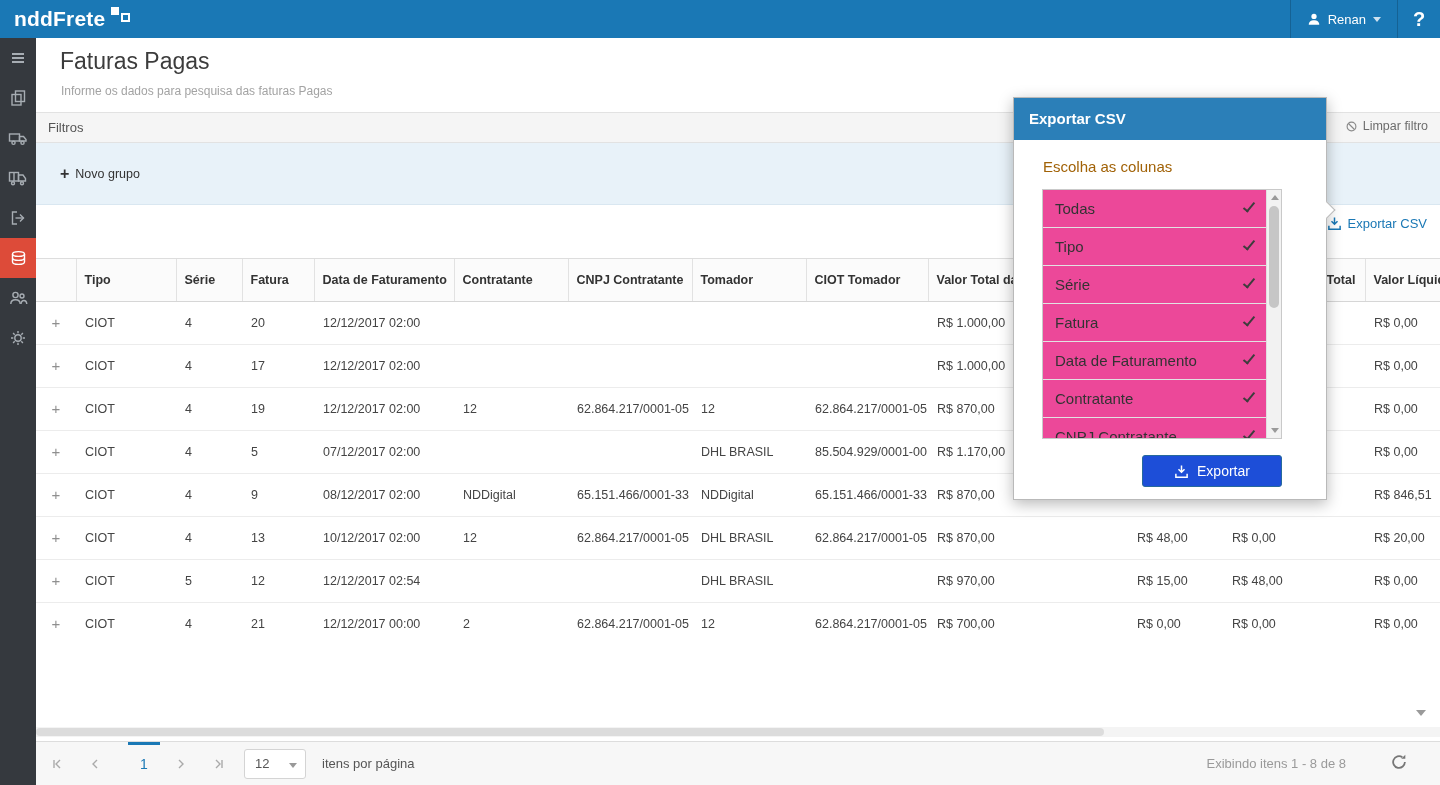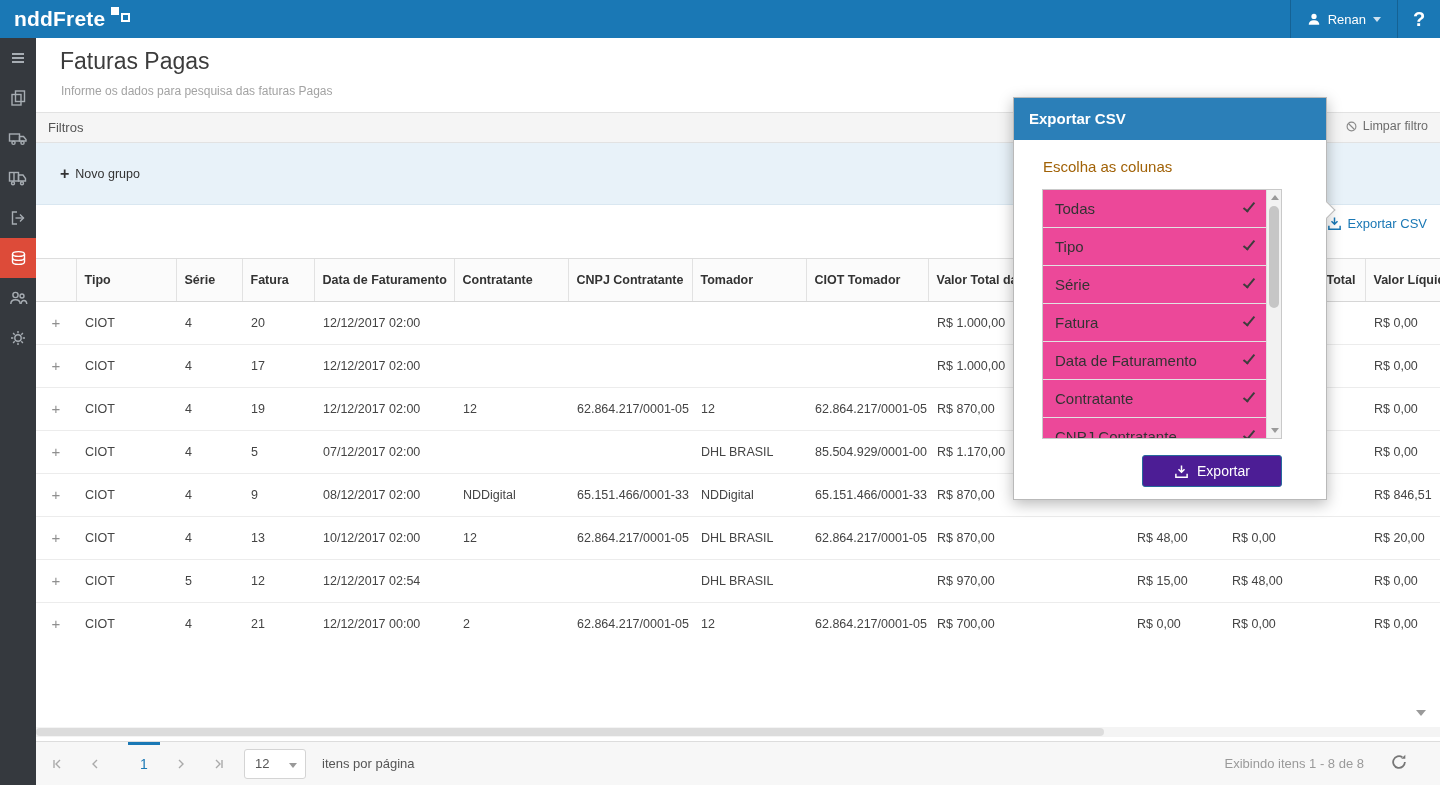--- a/index.html
+++ b/index.html
@@ -63,21 +63,21 @@
   .pager { position:absolute; left:0; bottom:0; width:1404px; height:44px; background:#f7f7f7; border-top:1px solid #ddd; }
   .pager-btn { position:absolute; top:12px; width:22px; height:20px; display:flex; align-items:center; justify-content:center; cursor:pointer; }
   .page-current { position:absolute; left:92px; top:0; width:32px; height:44px; line-height:44px; text-align:center;
                   color:#1a78b5; font-size:14px; cursor:pointer; }
   .page-current-bar { position:absolute; left:92px; top:0; width:32px; height:3px; background:#1a78b5; }
   .page-size { position:absolute; left:208px; top:7px; width:62px; height:30px; background:#fff; border:1px solid #d4d4d4;
                border-radius:3px; font-size:13px; color:#555; line-height:28px; padding-left:10px; cursor:pointer; }
   .page-size .caret { position:absolute; right:8px; top:13px; width:0; height:0;
                       border-left:4px solid transparent; border-right:4px solid transparent; border-top:5px solid #999; }
   .per-page-label { position:absolute; left:286px; top:14px; font-size:13px; color:#555; }
-  .pager-status { position:absolute; right:76px; top:14px; font-size:13px; color:#9a9a9a; }
+  .pager-status { position:absolute; right:94px; top:14px; font-size:13px; color:#9a9a9a; }
   .refresh-btn { position:absolute; right:28px; top:11px; width:22px; height:22px; cursor:pointer; }
 
   
   .modal { position:absolute; left:1013px; top:97px; width:314px; z-index:100; background:#fff;
            border:1px solid #b9b9b9; box-shadow:0 4px 14px rgba(0,0,0,.28); }
   .modal-arrow { position:absolute; right:-7px; top:106px; width:12px; height:12px; background:#fff;
                  border-top:1px solid #b9b9b9; border-right:1px solid #b9b9b9; transform:rotate(45deg); }
   .modal-header { height:42px; background:#2b7fb8; color:#fff; font-size:15px; font-weight:bold;
                   line-height:42px; padding:0 15px; }
   .modal-body { padding:10px 28px 12px 28px; }
@@ -88,21 +88,21 @@
   .opt { position:relative; height:38px; display:flex; align-items:center; padding:0 12px;
          background:#ec4899; border-bottom:1px solid #e2e2e2; font-size:15px; color:#333; cursor:pointer; }
   .check { position:absolute; right:14px; top:10px; width:6px; height:12px;
            border-right:2px solid #3d3d3d; border-bottom:2px solid #3d3d3d; transform:rotate(40deg); }
   .fake-scroll { position:absolute; right:0; top:0; bottom:0; width:15px; background:#f2f2f2; border-left:1px solid #e0e0e0; }
   .fs-up, .fs-down { position:absolute; left:4px; width:0; height:0; border-left:4px solid transparent; border-right:4px solid transparent; cursor:pointer; }
   .fs-up { top:5px; border-bottom:5px solid #9a9a9a; }
   .fs-down { bottom:5px; border-top:5px solid #9a9a9a; }
   .fs-thumb { position:absolute; left:2px; top:16px; width:10px; height:102px; background:#c6c6c6; border-radius:5px; cursor:pointer; }
   .export-btn { display:flex; align-items:center; justify-content:center; gap:8px; margin:16px 0 0 auto;
-                width:140px; height:32px; background:#4c1d95; color:#fff; font-size:14px;
+                width:140px; height:32px; background:#1d4ed8; color:#fff; font-size:14px;
                 border:1px solid #266a9c; border-radius:3px; cursor:pointer; }
 </style>
 </head>
 <body>
 
 <div class="topbar">
   <div class="logo">
     <span class="logo-text">nddFrete</span>
     <span class="sq1"></span>
     <span class="sq2"></span>

